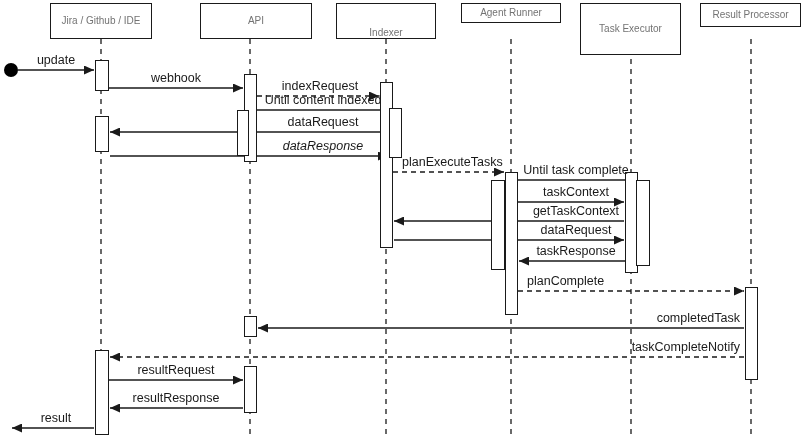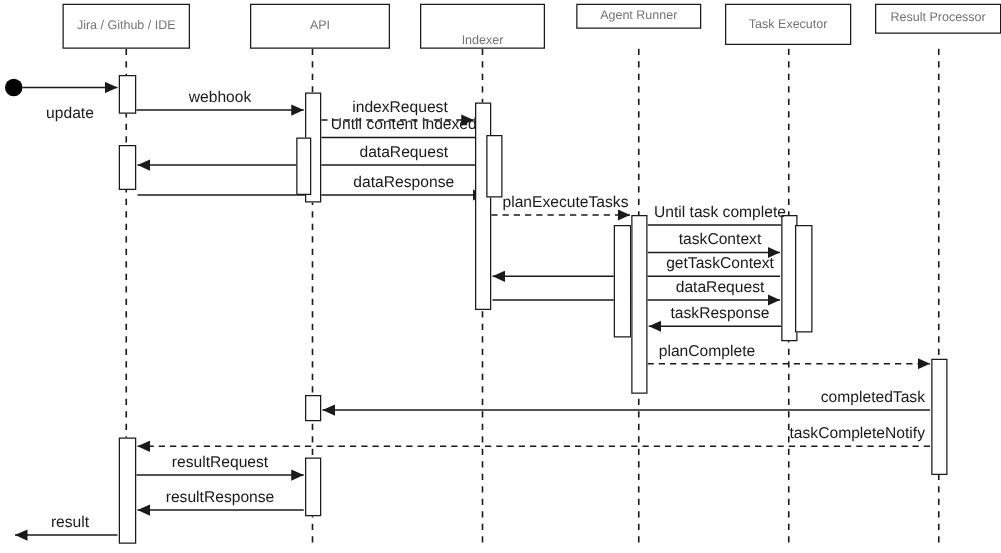--- a/index.html
+++ b/index.html
@@ -113,21 +113,21 @@
       </div>
       <div class="lifeline-box" style="left: 200px; top: 3px; width: 112px; height: 36px;">
         <span>API</span>
       </div>
       <div class="lifeline-box" style="left: 336px; top: 3px; width: 100px; height: 36px; align-items: flex-end;">
         <span>Indexer</span>
       </div>
       <div class="lifeline-box" style="left: 461px; top: 3px; width: 100px; height: 20px;">
         <span>Agent Runner</span>
       </div>
-      <div class="lifeline-box" style="left: 580px; top: 3px; width: 101px; height: 33px;">
+      <div class="lifeline-box" style="left: 580px; top: 3px; width: 101px; height: 52px;">
         <span>Task Executor</span>
       </div>
       <div class="lifeline-box" style="left: 700px; top: 3px; width: 101px; height: 24px;">
         <span>Result Processor</span>
       </div>
       <div class="start-dot" style="left: 4px; top: 63px; width: 14px; height: 14px;"></div>
     </div>
   <div id="bars">
       <div class="actbar" style="left: 95px; top: 60px; width: 14px; height: 31px;"></div>
       <div class="actbar" style="left: 95px; top: 116px; width: 14px; height: 36px;"></div>
@@ -138,26 +138,26 @@
       <div class="actbar" style="left: 244px; top: 366px; width: 13px; height: 47px;"></div>
       <div class="actbar" style="left: 380px; top: 82px; width: 13px; height: 166px;"></div>
       <div class="actbar" style="left: 389px; top: 108px; width: 13px; height: 50px;"></div>
       <div class="actbar" style="left: 505px; top: 172px; width: 13px; height: 143px;"></div>
       <div class="actbar" style="left: 491px; top: 180px; width: 14px; height: 90px;"></div>
       <div class="actbar" style="left: 625px; top: 172px; width: 13px; height: 101px;"></div>
       <div class="actbar" style="left: 636px; top: 180px; width: 14px; height: 86px;"></div>
       <div class="actbar" style="left: 745px; top: 287px; width: 13px; height: 93px;"></div>
     </div>
   <div id="labels">
-      <div class="msg-label" style="left: 56px; top: 66px; margin-top: 31px;">update</div>
+      <div class="msg-label" style="left: 56px; top: 66px;">update</div>
       <div class="msg-label" style="left: 176px; top: 84px;">webhook</div>
       <div class="msg-label" style="left: 320px; top: 92px;">indexRequest</div>
       <div class="msg-label" style="left: 323px; top: 106px;">Until content indexed</div>
       <div class="msg-label" style="left: 323px; top: 128px;">dataRequest</div>
-      <div class="msg-label" style="left: 323px; top: 152px;">dataResponse</div>
+      <div class="msg-label" style="left: 323px; top: 152px; font-style: italic;">dataResponse</div>
       <div class="msg-label right" style="left: 402px; top: 168px;">planExecuteTasks</div>
       <div class="msg-label" style="left: 576px; top: 176px;">Until task complete</div>
       <div class="msg-label" style="left: 576px; top: 198px;">taskContext</div>
       <div class="msg-label" style="left: 576px; top: 217px;">getTaskContext</div>
       <div class="msg-label" style="left: 576px; top: 236px;">dataRequest</div>
       <div class="msg-label" style="left: 576px; top: 257px;">taskResponse</div>
       <div class="msg-label right" style="left: 527px; top: 287px;">planComplete</div>
       <div class="msg-label left" style="left: 740px; top: 324px;">completedTask</div>
       <div class="msg-label left" style="left: 740px; top: 353px;">taskCompleteNotify</div>
       <div class="msg-label" style="left: 176px; top: 376px;">resultRequest</div>

